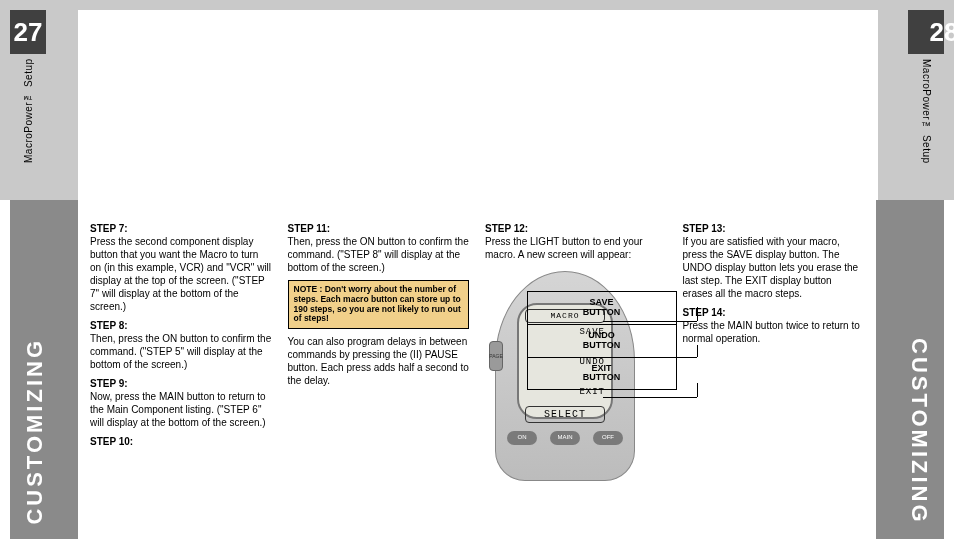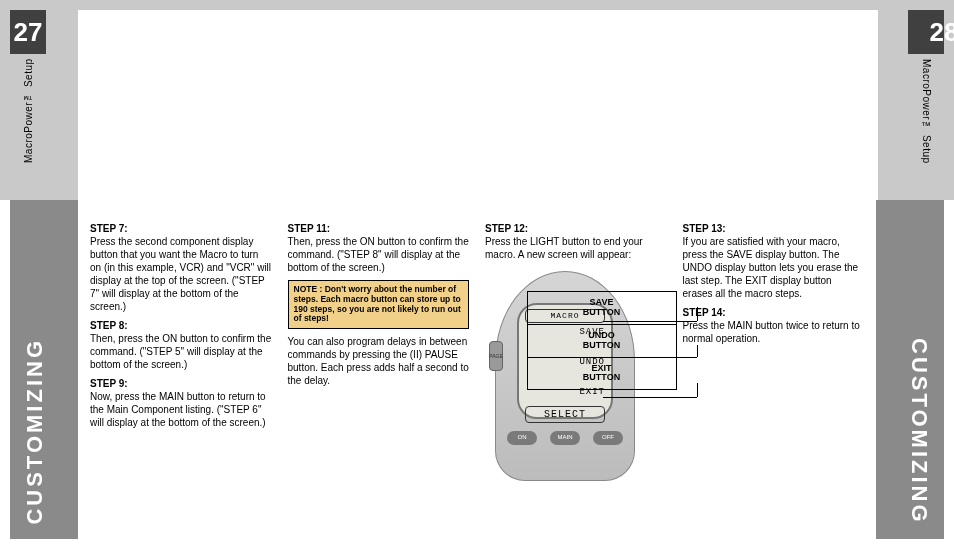--- a/index.html
+++ b/index.html
@@ -79,20 +79,21 @@
 
     <div class="cols">
 
       <div class="col">
         <div class="step-h">STEP 7:</div>
         <div>Press the second component display button that you want the Macro to turn on (in this example, VCR) and "VCR" will display at the top of the screen. ("STEP 7" will display at the bottom of the screen.)</div>
         <div class="step-h">STEP 8:</div>
         <div>Then, press the ON button to confirm the command. ("STEP 5" will display at the bottom of the screen.)</div>
         <div class="step-h">STEP 9:</div>
         <div>Now, press the MAIN button to return to the Main Component listing. ("STEP 6" will display at the bottom of the screen.)</div>
+        <div class="step-h">STEP 10:</div>
       </div>
 
       <div class="col">
         <div class="step-h">STEP 11:</div>
         <div>Then, press the ON button to confirm the command. ("STEP 8" will display at the bottom of the screen.)</div>
         <div class="note-box">NOTE : Don't worry about the number of steps. Each macro button can store up to 190 steps, so you are not likely to run out of steps!</div>
         <div>You can also program delays in between commands by pressing the (II) PAUSE button. Each press adds half a second to the delay.</div>
       </div>
 
       <div class="col">

